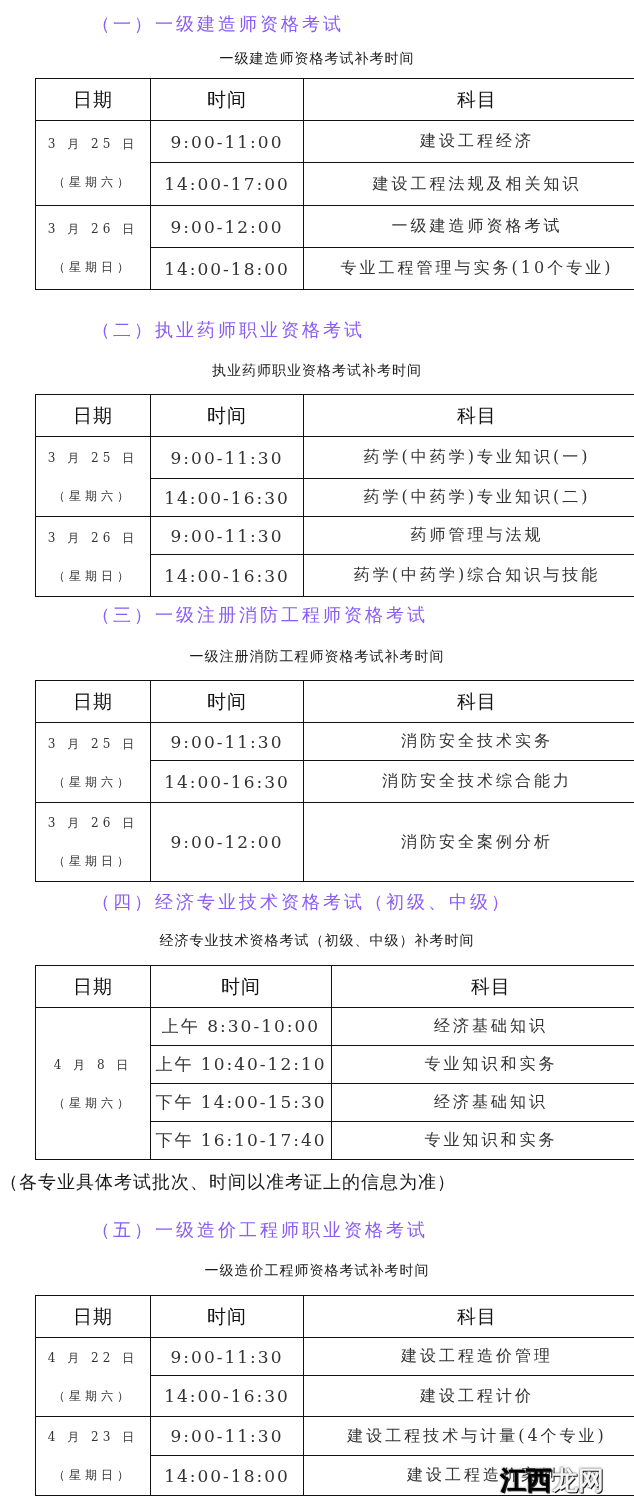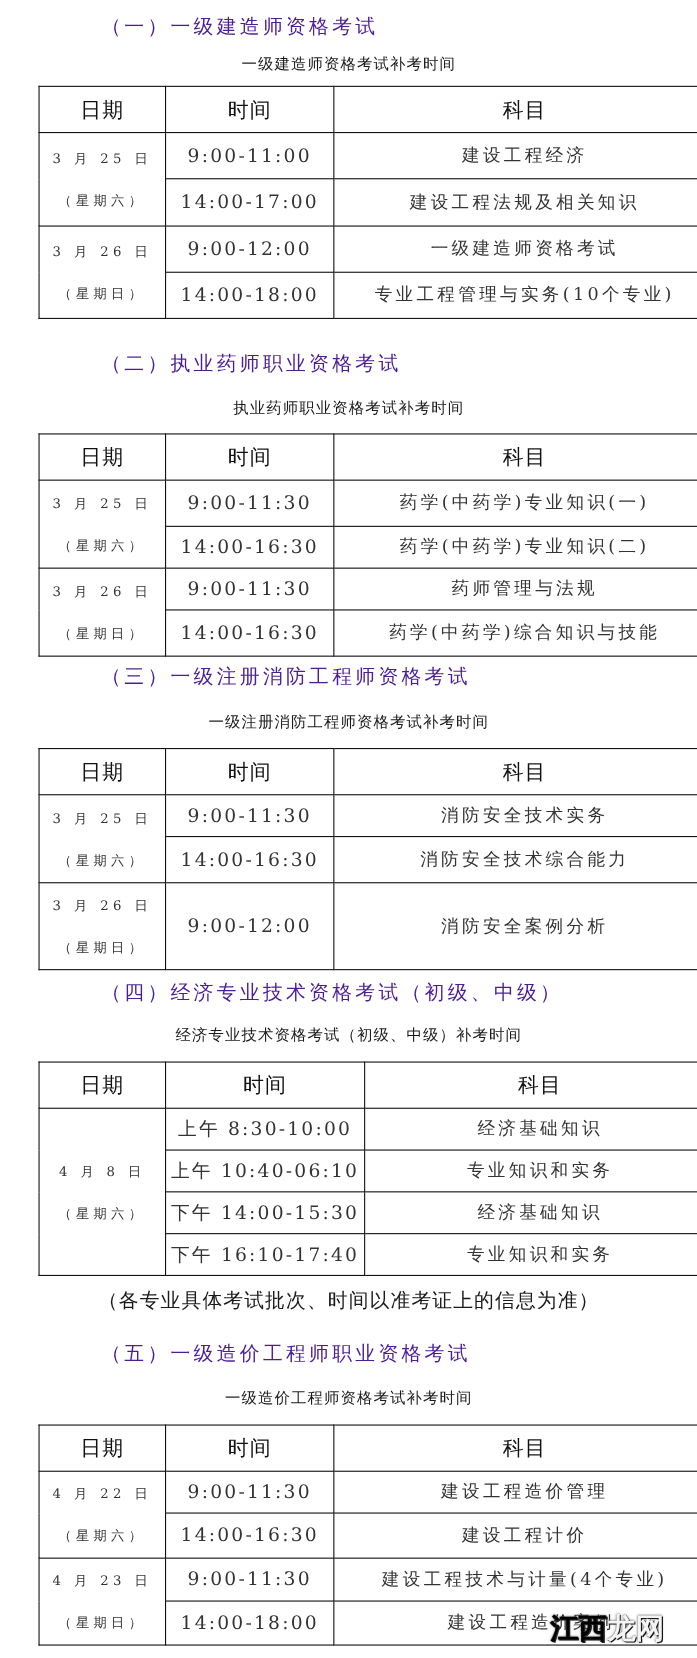--- a/index.html
+++ b/index.html
@@ -1,25 +1,25 @@
 <!DOCTYPE html>
 <html><head>
 <meta charset="utf-8">
 <style>
   html,body{margin:0;padding:0;background:#fff;}
   body{width:634px;height:1507px;position:relative;overflow:hidden;font-family:"DejaVu Serif","Liberation Serif",serif;color:#2a2a2a;}
-  .sec{position:absolute;left:92px;font-size:18px;letter-spacing:3px;color:#4c1d95;white-space:nowrap;}
+  .sec{position:absolute;left:92px;font-size:18px;letter-spacing:3px;color:#8b5cf6;white-space:nowrap;}
   .ttl{position:absolute;left:0;width:634px;text-align:center;font-family:"DejaVu Sans","Liberation Sans",sans-serif;font-size:14px;color:#1a1a1a;letter-spacing:1px;white-space:nowrap;}
   table{position:absolute;left:35px;width:616px;border-collapse:collapse;table-layout:fixed;}
   td,th{border:1.5px solid #111;text-align:center;vertical-align:middle;padding:0;font-size:16px;color:#333;letter-spacing:1px;white-space:nowrap;overflow:hidden;}
   th{font-family:"DejaVu Sans","Liberation Sans",sans-serif;font-weight:normal;font-size:19px;color:#111;letter-spacing:1px;}
   td.date{line-height:38px;letter-spacing:4px;font-size:12px;}
   td.time{font-size:17px;letter-spacing:2px;}
   td.subj{letter-spacing:3px;}
-  .note{position:absolute;left:0;width:634px;text-align:center;font-family:"DejaVu Sans","Liberation Sans",sans-serif;font-size:18px;color:#1a1a1a;letter-spacing:1px;white-space:nowrap;}
+  .note{position:absolute;left:0;width:634px;font-family:"DejaVu Sans","Liberation Sans",sans-serif;font-size:18px;color:#1a1a1a;letter-spacing:1px;white-space:nowrap;}
   .wm{position:absolute;left:500px;top:1463px;font-family:"DejaVu Sans",sans-serif;font-weight:bold;font-size:26px;white-space:nowrap;}
   .wm .a{color:#000000;text-shadow:0 0 2px #333,1px 1px 0 #222;}
   .wm .b{color:#f4f4f4;text-shadow:0 0 2px #222,1px 1px 0 #111;}
 </style>
 </head>
 <body>
 
 <div class="sec" style="top:12px">（一）一级建造师资格考试</div>
 <div class="ttl" style="top:50px">一级建造师资格考试补考时间</div>
 <table style="top:78px">
@@ -155,21 +155,21 @@
   </tr>
   <tr style="height:38px">
     <td class="date" rowspan="4">
           <div>4 月 8 日</div>
           <div>（星期六）</div>
         </td>
     <td class="time">上午 8:30-10:00</td>
     <td class="subj">经济基础知识</td>
   </tr>
   <tr style="height:38px">
-    <td class="time">上午 10:40-06:10</td>
+    <td class="time">上午 10:40-12:10</td>
     <td class="subj">专业知识和实务</td>
   </tr>
   <tr style="height:38px">
     <td class="time">下午 14:00-15:30</td>
     <td class="subj">经济基础知识</td>
   </tr>
   <tr style="height:38px">
     <td class="time">下午 16:10-17:40</td>
     <td class="subj">专业知识和实务</td>
   </tr>

